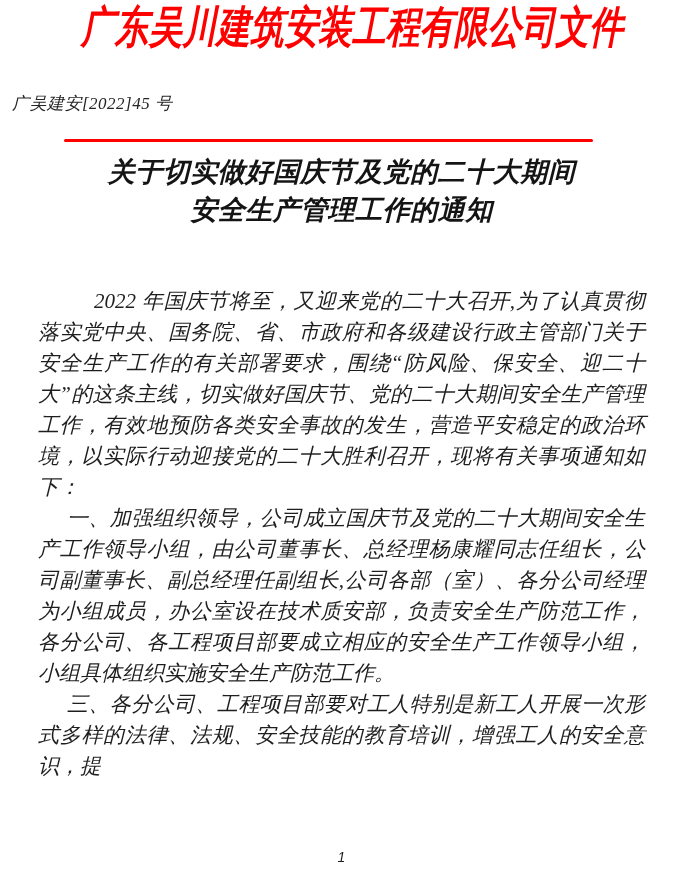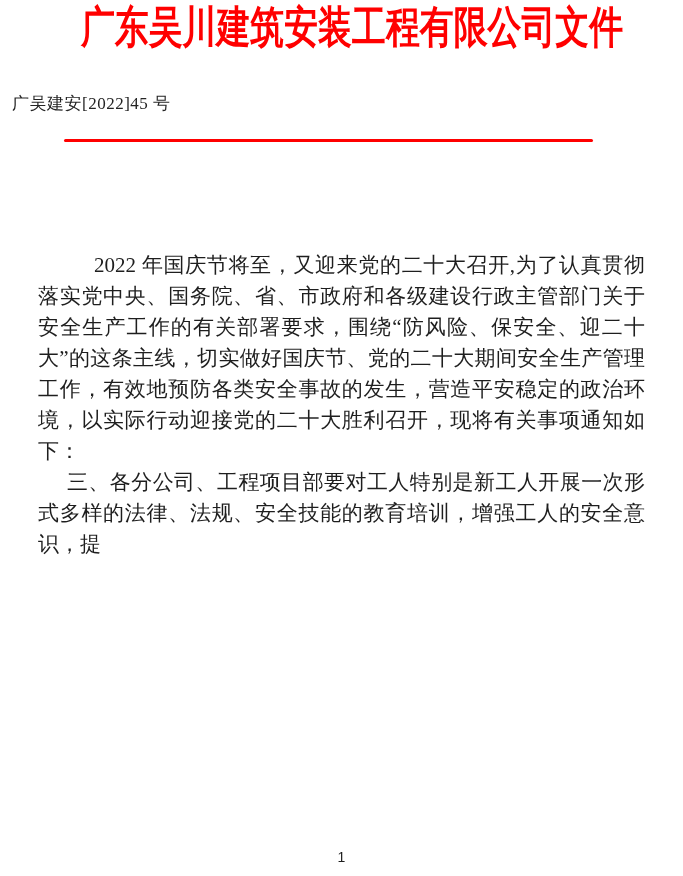--- a/index.html
+++ b/index.html
@@ -7,20 +7,21 @@
     padding: 0;
     background: #ffffff;
   }
   .page {
     position: relative;
     width: 683px;
     height: 876px;
     background: #ffffff;
     overflow: hidden;
     font-family: "Liberation Serif", "DejaVu Serif", serif;
+    font-style: italic;
   }
   .letterhead {
     position: absolute;
     top: 2px;
     left: 0;
     width: 100%;
     text-align: center;
     white-space: nowrap;
   }
   .letterhead-text {
@@ -72,21 +73,21 @@
     width: 607px;
     font-size: 21px;
     line-height: 31px;
     text-align: justify;
     color: #1e1e1e;
   }
   .content p {
     margin: 0;
     padding: 0;
   }
-  .para.indent-deep { text-indent: 56px; }
+  .para.indent-deep { text-indent: 56px; margin-top: 36px; }
   .para.indent { text-indent: 29px; }
   .page-number {
     position: absolute;
     top: 849px;
     left: 0;
     width: 100%;
     text-align: center;
     font-size: 14px;
     font-family: "Liberation Sans", "DejaVu Sans", sans-serif;
     color: #1e1e1e;
@@ -98,21 +99,26 @@
 <div class="page">
 
   <div class="letterhead">
     <span class="letterhead-text">广东吴川建筑安装工程有限公司文件</span>
   </div>
 
   <div class="doc-number">广吴建安[2022]45 号</div>
 
   <div class="divider"></div>
 
+  <div class="doc-title">
+    <div>关于切实做好国庆节及党的二十大期间</div>
+    <div>安全生产管理工作的通知</div>
+  </div>
 
   <div class="content">
     <p class="para indent-deep">2022 年国庆节将至，又迎来党的二十大召开,为了认真贯彻落实党中央、国务院、省、市政府和各级建设行政主管部门关于安全生产工作的有关部署要求，围绕“防风险、保安全、迎二十大”的这条主线，切实做好国庆节、党的二十大期间安全生产管理工作，有效地预防各类安全事故的发生，营造平安稳定的政治环境，以实际行动迎接党的二十大胜利召开，现将有关事项通知如下：</p>
+    <p class="para indent">一、加强组织领导，公司成立国庆节及党的二十大期间安全生产工作领导小组，由公司董事长、总经理杨康耀同志任组长，公司副董事长、副总经理任副组长,公司各部（室）、各分公司经理为小组成员，办公室设在技术质安部，负责安全生产防范工作，各分公司、各工程项目部要成立相应的安全生产工作领导小组，小组具体组织实施安全生产防范工作。</p>
     <p class="para indent">三、各分公司、工程项目部要对工人特别是新工人开展一次形式多样的法律、法规、安全技能的教育培训，增强工人的安全意识，提</p>
   </div>
 
   <div class="page-number">1</div>
 
 </div>
 
 </body></html>

